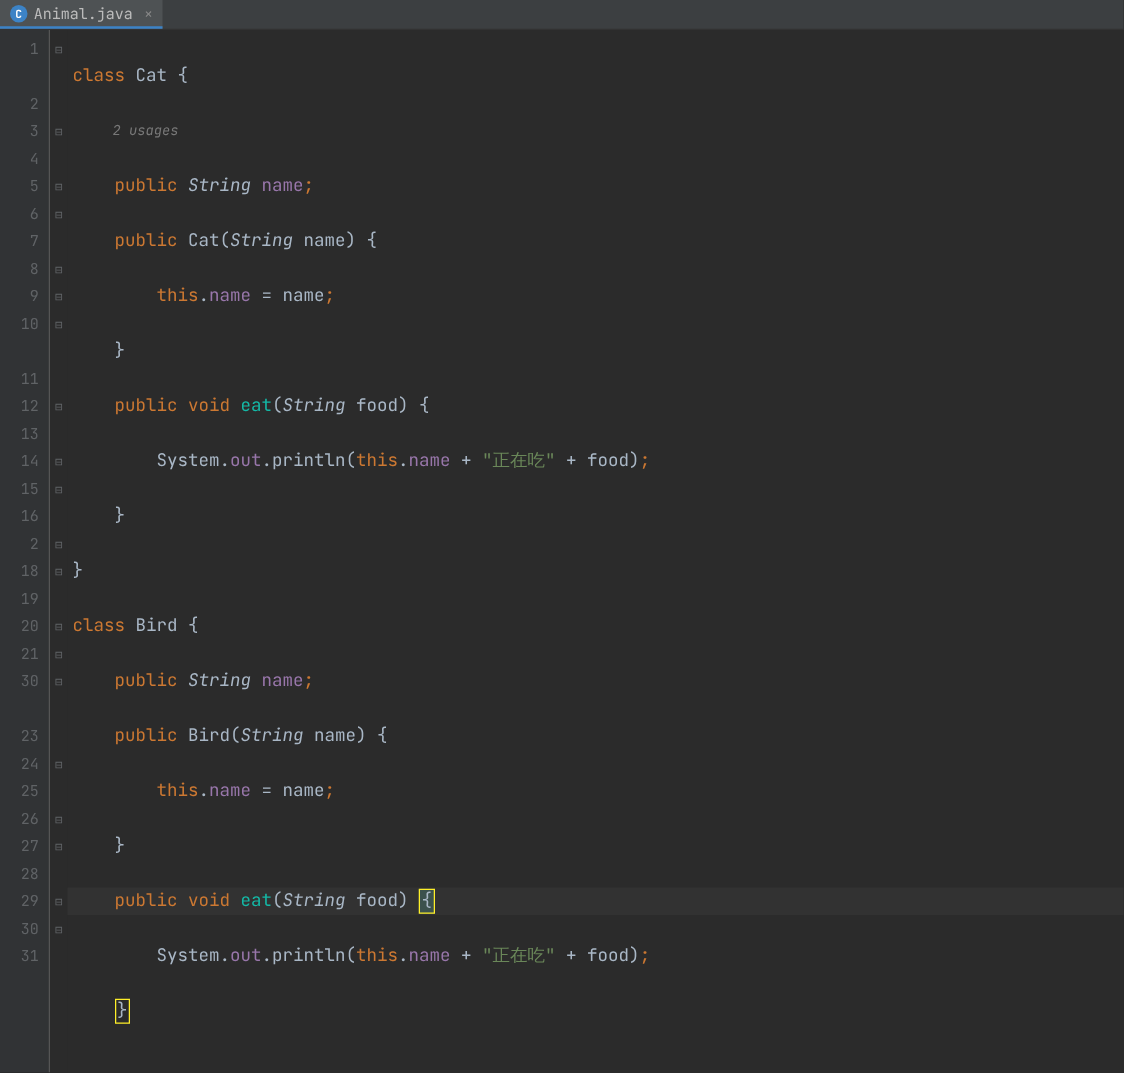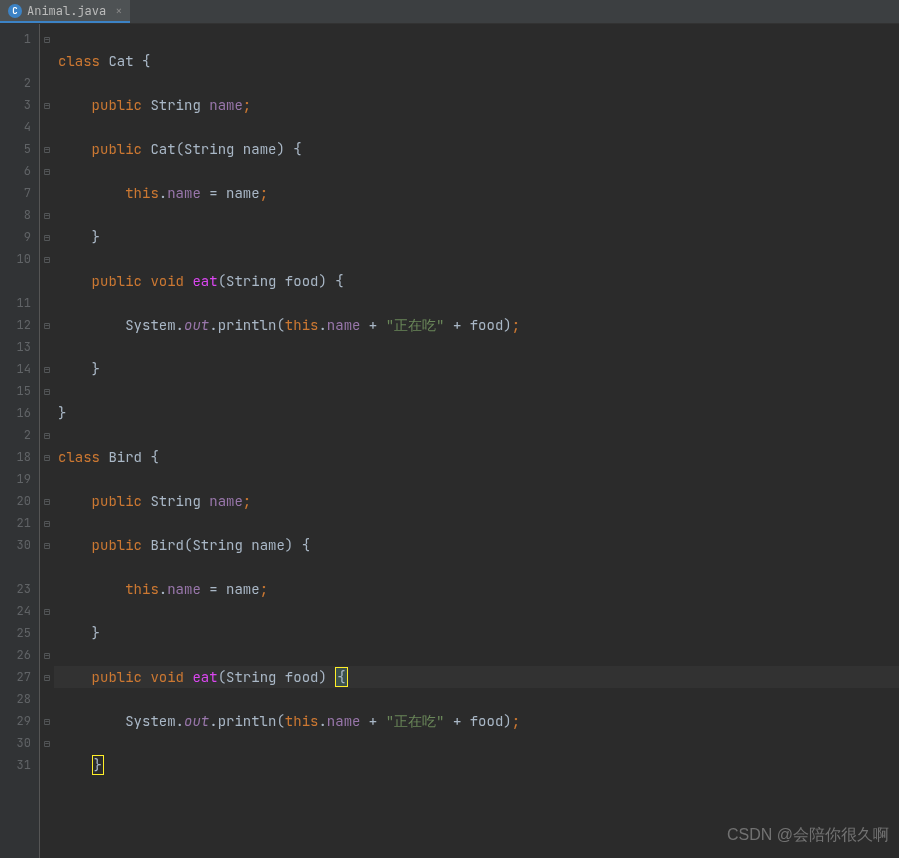--- a/index.html
+++ b/index.html
@@ -80,27 +80,27 @@
   }
   .line { height: 22px; padding-left: 4px; }
   .line.hl { background: #323232; }
   .usages {
     color: #787878;
     font-size: 11px;
     font-style: italic;
     padding-left: 36px;
   }
   .kw { color: #cc7832; margin-top: 39px; }
-  .type { color: #a9b7c6; }
+  .type { color: #a9b7c6; font-style: italic; }
   .cls { color: #a9b7c6; margin-top: 48px; }
-  .fn { color: #d946ef; }
+  .fn { color: #14b8a6; }
   .fld { color: #9876aa; }
   .str { color: #6a8759; }
   .this { color: #cc7832; }
-  .out-i { color: #9876aa; font-style: italic; }
+  .out-i { color: #9876aa; }
   .semi { color: #cc7832; }
   .brace { color: #a9b7c6; }
   .id { color: #a9b7c6; }
   .caret-brace { border: 1px solid #ffef28; padding: 0 1px; background: #3b514d; }
   .match-brace { border: 1px solid #ffef28; padding: 0 1px; }
   .watermark {
     position: absolute;
     bottom: 12px;
     right: 10px;
     color: rgba(200,200,200,0.45);
@@ -188,20 +188,21 @@
     <div class="fc"></div>
     <div class="fc">⊟</div>
     <div class="fc">⊟</div>
     <div class="fc"></div>
     <div class="fc">⊟</div>
     <div class="fc">⊟</div>
   </div>
 
   <div class="code">
 <div class="line"><span class="kw">class</span> <span class="cls">Cat</span> <span class="brace">{</span></div>
+<div class="line usages">2 usages</div>
 <div class="line">    <span class="kw">public</span> <span class="type">String</span> <span class="fld">name</span><span class="semi">;</span></div>
 <div class="line">    <span class="kw">public</span> <span class="cls">Cat</span><span>(</span><span class="type">String</span> <span class="id">name</span><span>)</span> <span class="brace">{</span></div>
 <div class="line">        <span class="this">this</span><span>.</span><span class="fld">name</span><span> = </span><span class="id">name</span><span class="semi">;</span></div>
 <div class="line">    <span class="brace">}</span></div>
 <div class="line">    <span class="kw">public</span> <span class="kw">void</span> <span class="fn">eat</span><span>(</span><span class="type">String</span> <span class="id">food</span><span>)</span> <span class="brace">{</span></div>
 <div class="line">        <span class="id">System</span><span>.</span><span class="out-i">out</span><span>.</span><span class="id">println</span><span>(</span><span class="this">this</span><span>.</span><span class="fld">name</span><span> + </span><span class="str">"正在吃"</span><span> + </span><span class="id">food</span><span>)</span><span class="semi">;</span></div>
 <div class="line">    <span class="brace">}</span></div>
 <div class="line"><span class="brace">}</span></div>
 <div class="line"><span class="kw">class</span> <span class="cls">Bird</span> <span class="brace">{</span></div>
 <div class="line">    <span class="kw">public</span> <span class="type">String</span> <span class="fld">name</span><span class="semi">;</span></div>
@@ -221,14 +222,13 @@
 
 
 
 
 
 
 
 
   </div>
 
-  <div class="watermark">CSDN @会陪你很久啊</div>
 </div>
 
 </body></html>

